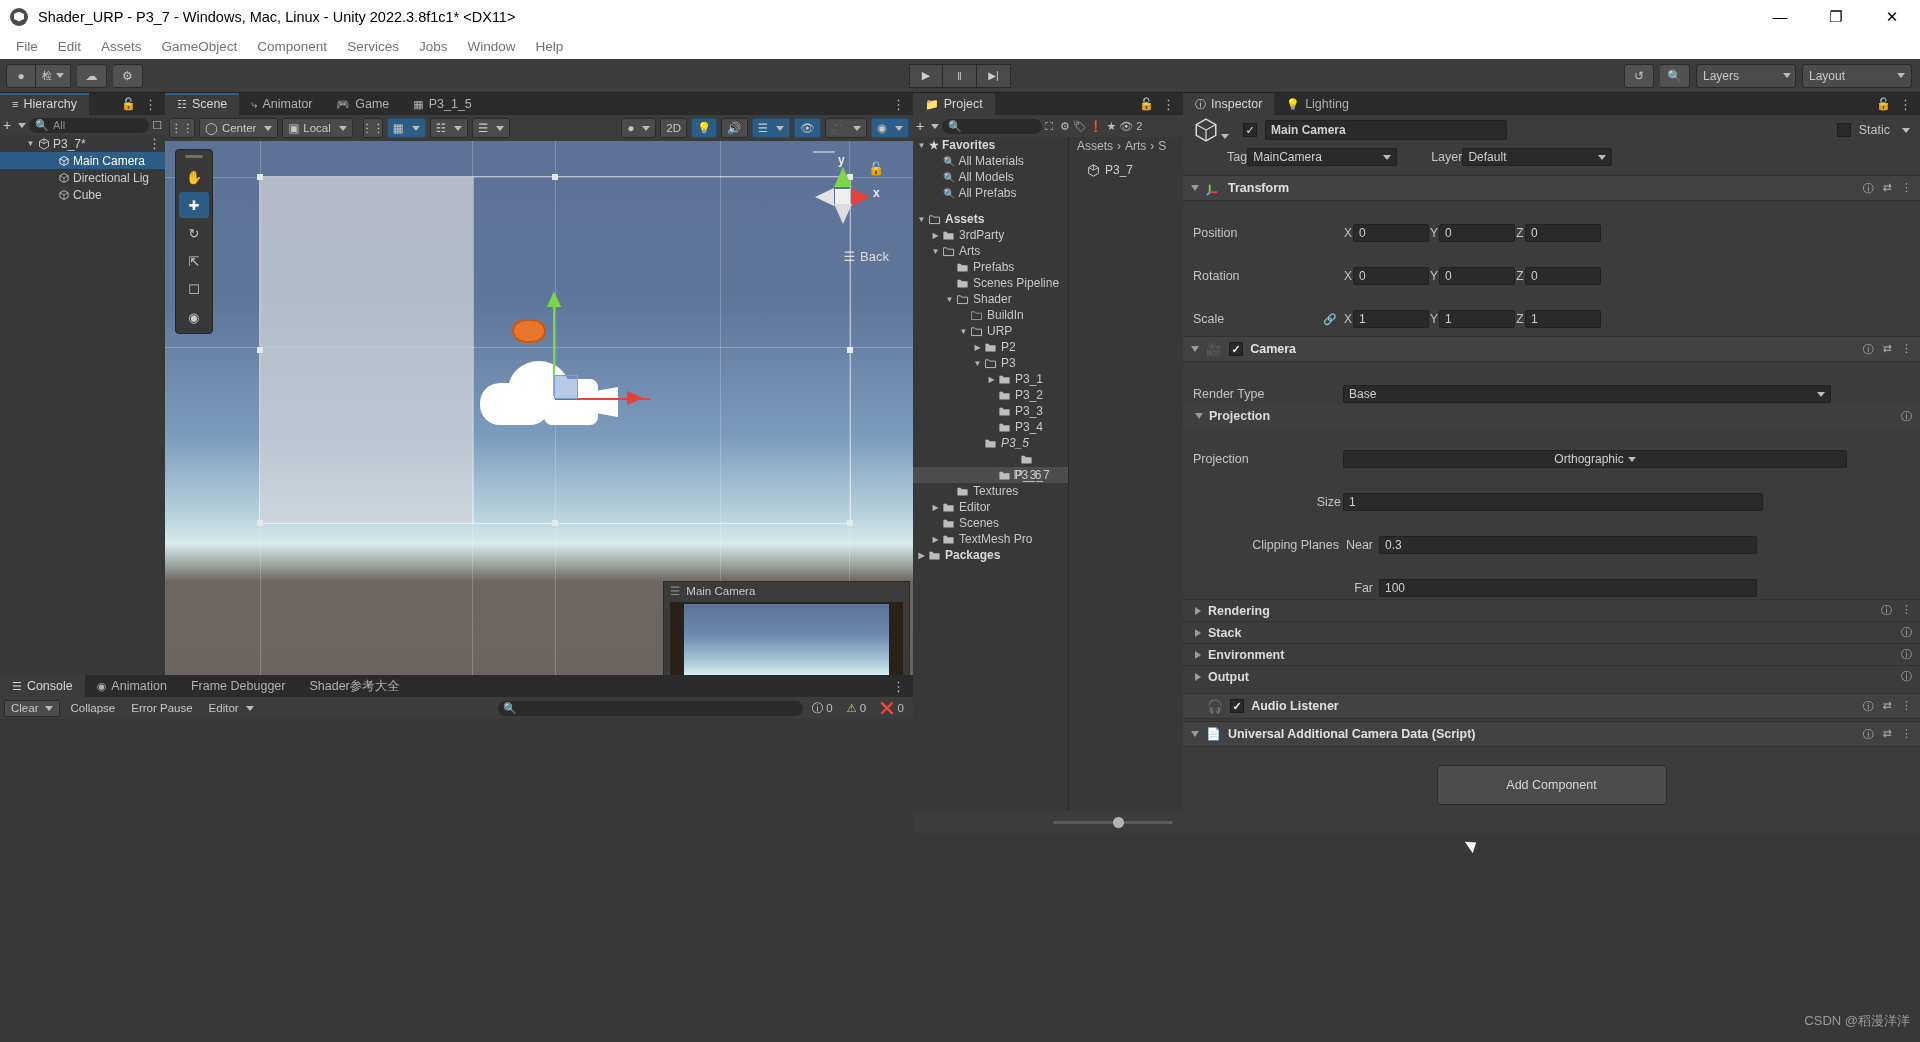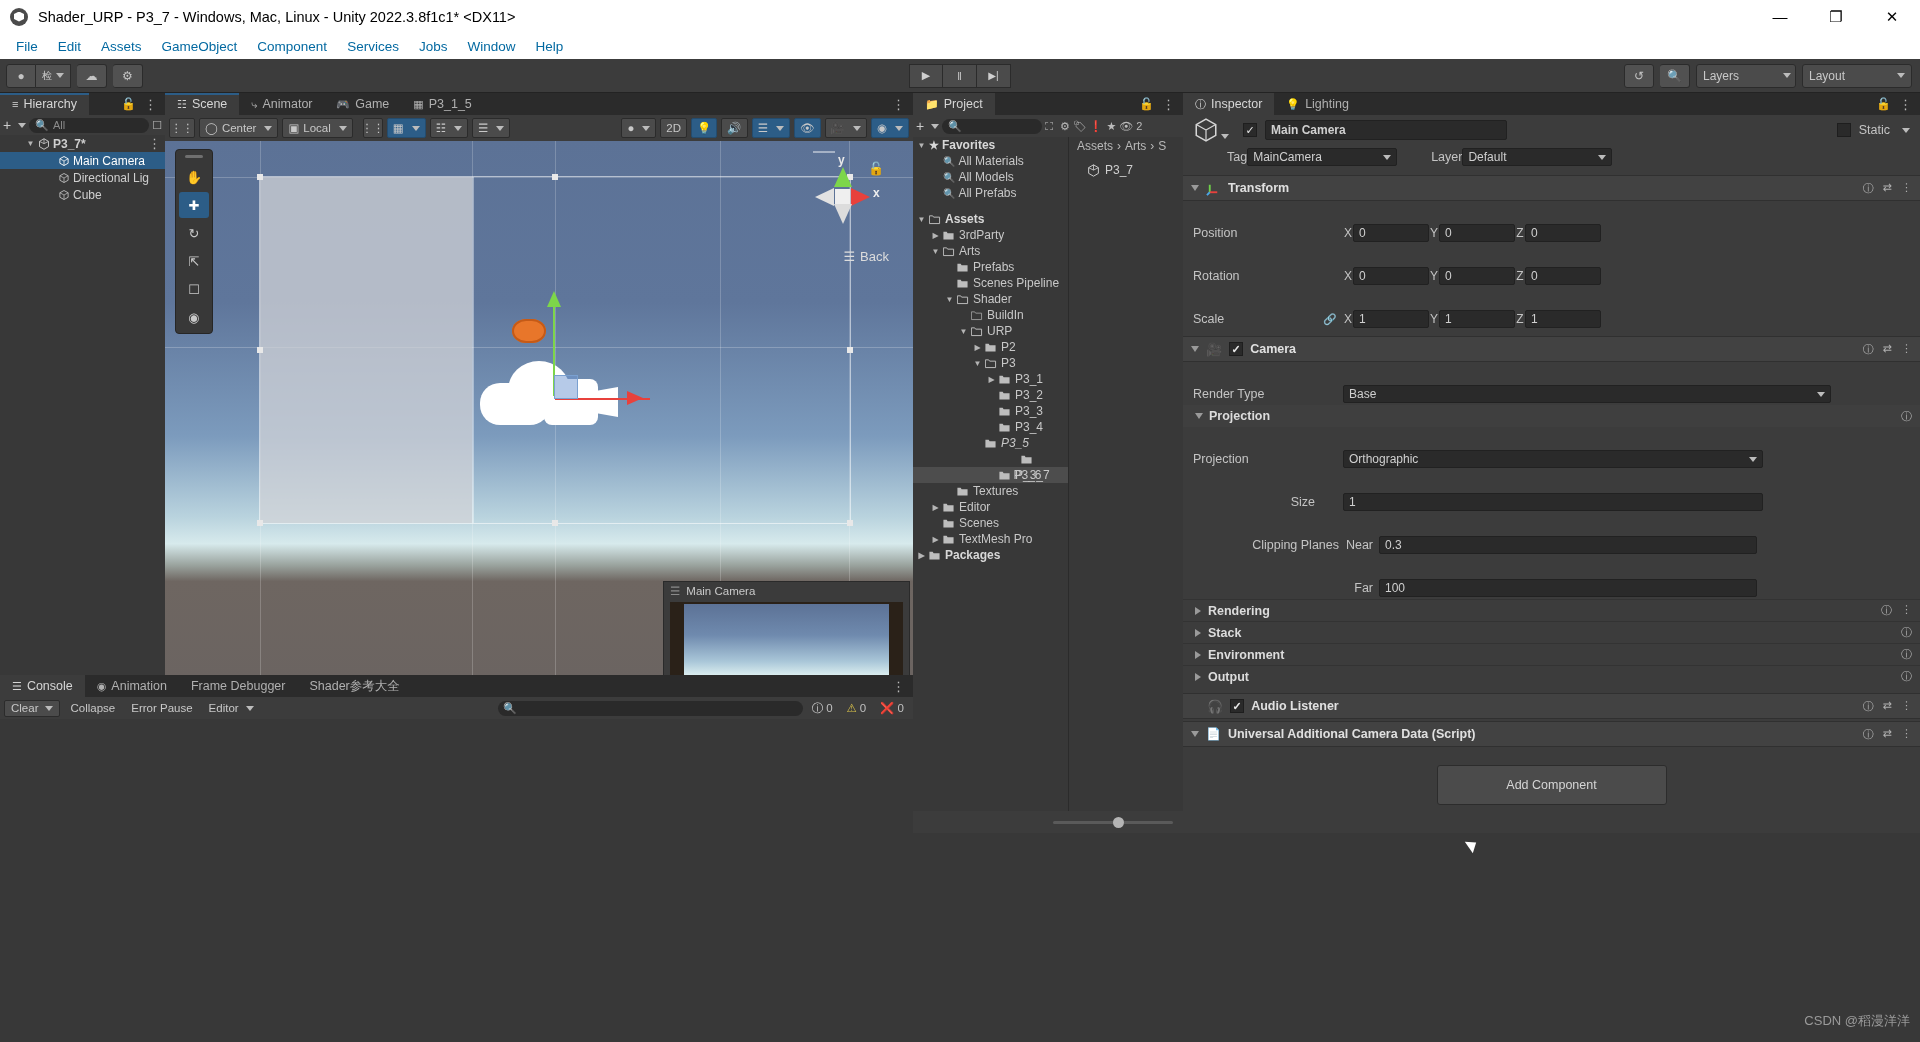--- a/index.html
+++ b/index.html
@@ -16,21 +16,21 @@
     width:10px; height:10px; background:#ffffff;
     clip-path:polygon(50% 0%, 100% 25%, 100% 75%, 50% 100%, 0% 75%, 0% 25%); }
   #titlebar .title-text { font-size:14.5px; color:#000; white-space:nowrap; }
   #win-buttons { position:absolute; right:0; top:0; height:33px; display:flex; }
   #win-buttons .wb { width:56px; height:33px; display:flex; align-items:center;
     justify-content:center; color:#000; font-size:15px; }
 
   
   #menubar { position:absolute; left:0; top:33px; width:1920px; height:26px;
     background:#ffffff; display:flex; align-items:center; padding-left:6px; }
-  #menubar .mi { font-size:13.5px; color:#0369a1; padding:3px 10px; white-space:nowrap; }
+  #menubar .mi { font-size:13.5px; color:#737373; padding:3px 10px; white-space:nowrap; }
 
   
   #maintoolbar { position:absolute; left:0; top:59px; width:1920px; height:34px;
     background:#3c3c3c; border-bottom:1px solid #232323; display:flex;
     align-items:center; }
   .tb-group { display:flex; align-items:center; height:24px; margin-left:6px; }
   .tb-btn { height:24px; min-width:30px; background:#515151; border:1px solid #2b2b2b;
     display:flex; align-items:center; justify-content:center; color:#c4c4c4;
     font-size:12px; padding:0 6px; }
   .tb-btn + .tb-btn { border-left:none; }
@@ -278,21 +278,21 @@
     </div>
     <span style="color:#bbb;font-size:11px;">☐</span>
   </div>
   <div id="hier-list">
     <div class="hrow" style="padding-left:26px;position:relative;">
       <span class="tri">▼</span>
       <svg class="cube-ic" viewBox="0 0 16 16">
         <path d="M8 1 14 4.5v7L8 15 2 11.5v-7z" fill="none" stroke="#d0d0d0" stroke-width="1.2"></path>
         <path d="M8 1v6.5M8 7.5 2 4.5M8 7.5l6-3" stroke="#d0d0d0" stroke-width="1"></path>
       </svg>
-      <span style="font-weight:bold;">P3_7*</span>
+      <span style="font-weight:normal;">P3_7*</span>
       <span class="kebab" style="position:absolute;right:4px;">⋮</span>
     </div>
     <div class="hrow sel" style="padding-left:58px;">
       <svg class="cube-ic" viewBox="0 0 16 16">
         <path d="M8 2 13.5 5v6L8 14 2.5 11V5z" fill="none" stroke="#fff" stroke-width="1.2"></path>
         <path d="M8 8 2.5 5M8 8l5.5-3M8 8v6" stroke="#fff" stroke-width="1"></path>
       </svg>
       <span>Main Camera</span>
     </div>
     <div class="hrow" style="padding-left:58px;">
@@ -800,27 +800,27 @@
           <span class="caret"></span>
       </div>
     </div>
     <div class="sub-head">
       <span class="tri-d"></span>
       <span>Projection</span>
       <span style="margin-left:auto;margin-right:8px;color:#b0b0b0;font-size:11px;font-weight:normal;">ⓘ</span>
     </div>
     <div class="insp-row">
       <span class="lbl" style="width:150px;">Projection</span>
-      <div class="field" style="width:420px;justify-content:space-between;">
+      <div class="field" style="width:504px;justify-content:center;">
         <span>Orthographic</span>
           <span class="caret"></span>
       </div>
     </div>
     <div class="insp-row">
-      <span class="lbl" style="width:150px;text-align:right;padding-right:28px;">Size</span>
+      <span class="lbl" style="width:150px;text-align:right;padding-right:2px;">Size</span>
       <div class="field" style="width:420px;">
           <span>1</span>
         </div>
     </div>
     <div class="insp-row">
       <span class="lbl" style="width:152px;text-align:right;padding-right:6px;">Clipping Planes</span>
       <span class="lbl" style="width:34px;text-align:right;padding-right:6px;">Near</span>
       <div class="field" style="width:378px;">
           <span>0.3</span>
         </div>

